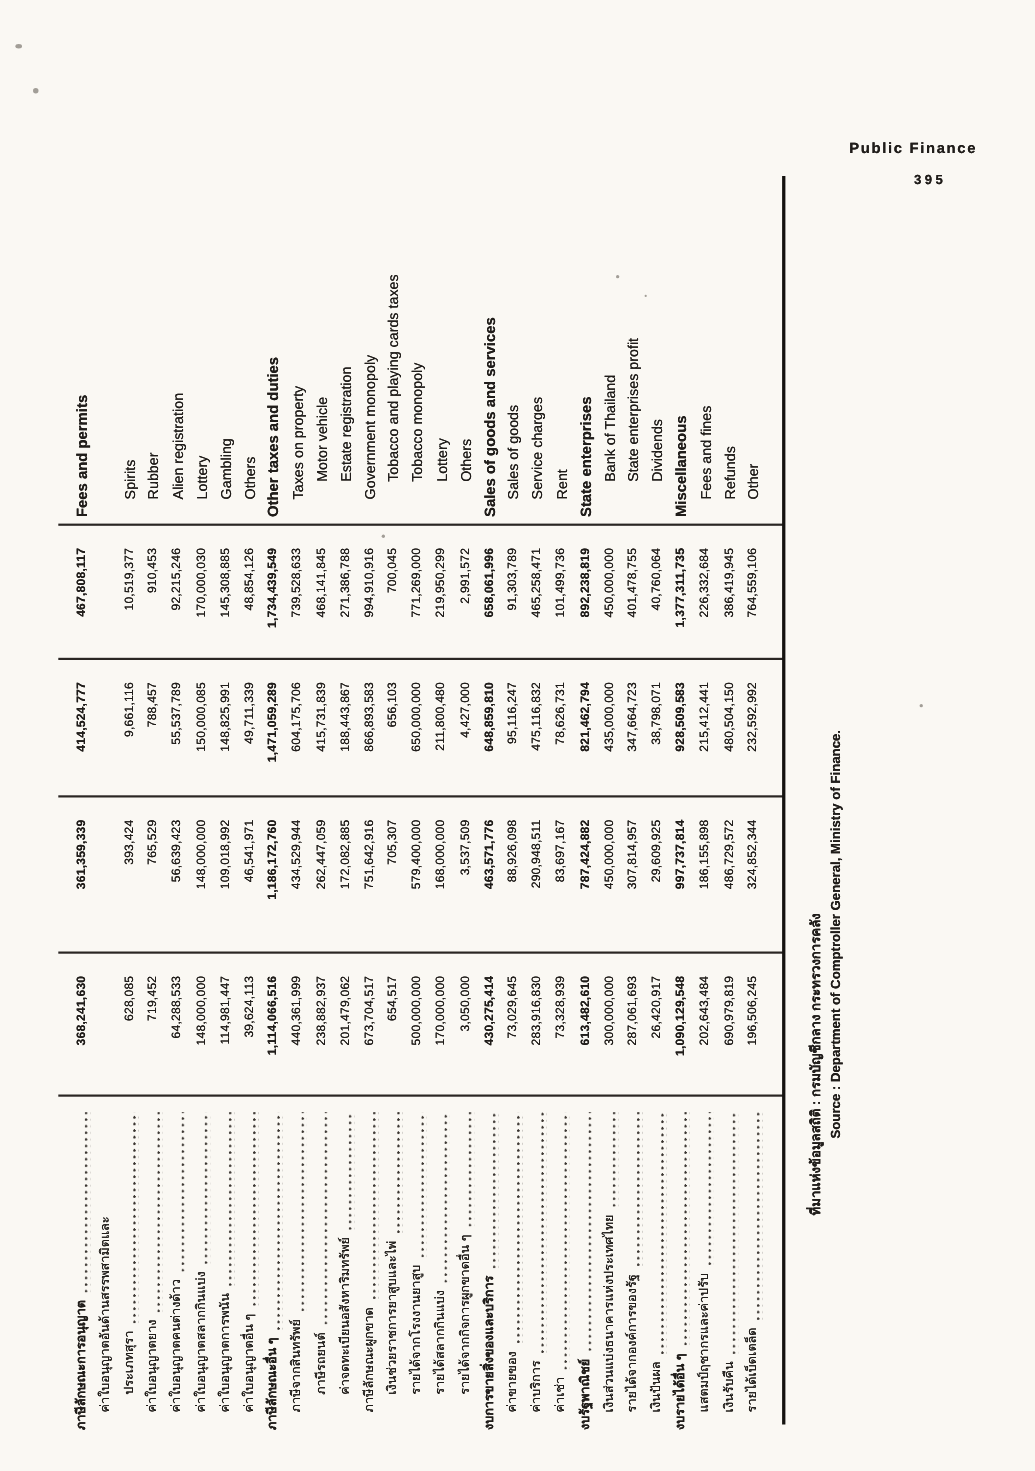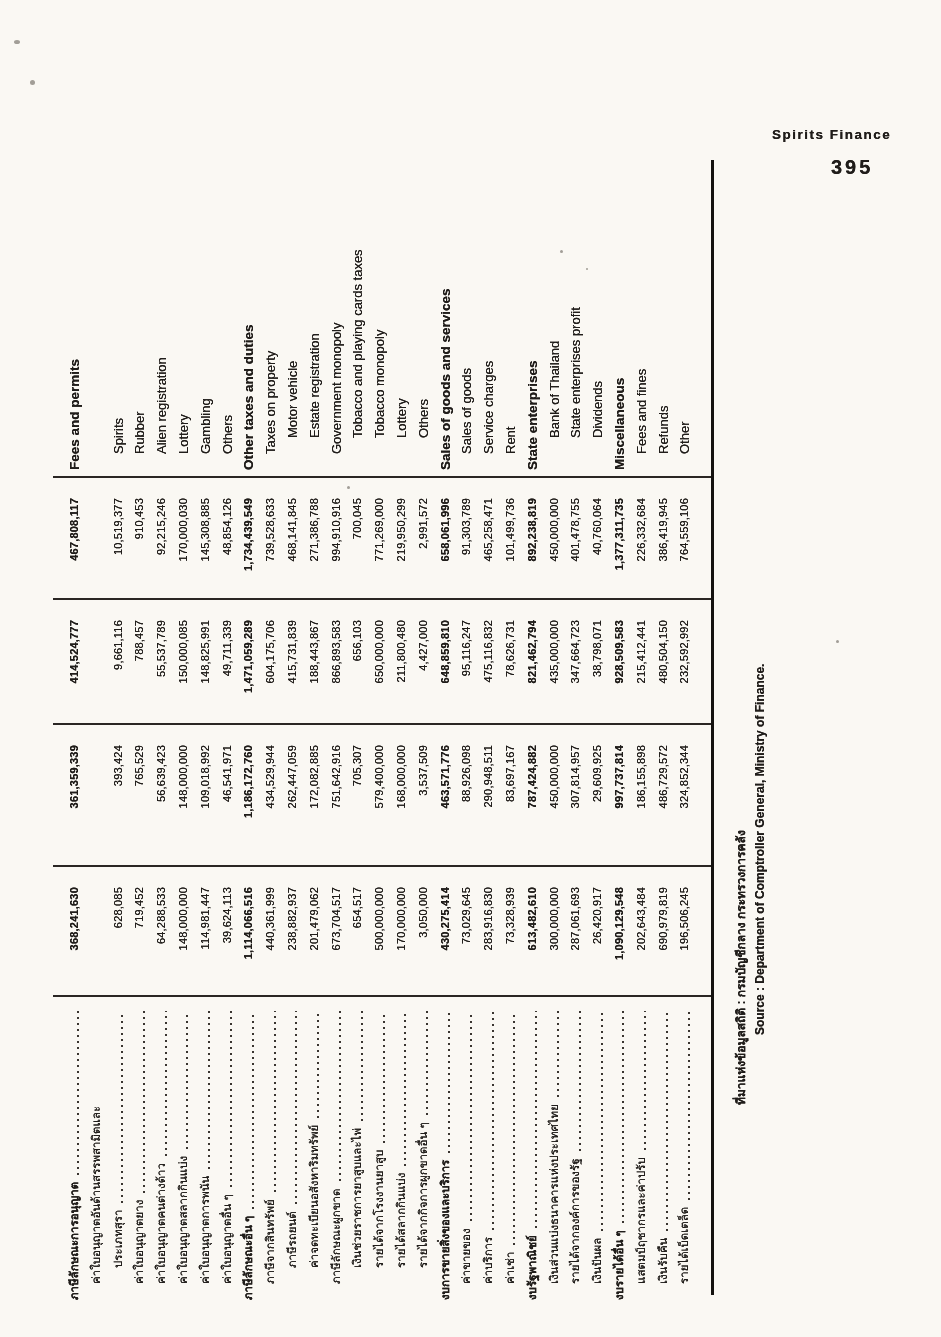--- a/index.html
+++ b/index.html
@@ -9,21 +9,21 @@
     font-family:"Liberation Sans","DejaVu Sans",sans-serif;
     color:#201d1a;
   }
   .page-header-title{
     position:absolute;left:772px;top:127px;
     font-size:13.5px;font-weight:700;letter-spacing:1.5px;
     text-shadow:0 0 .4px currentColor;
   }
   .page-number{
     position:absolute;left:831px;top:156px;
-    font-size:20px;font-weight:700;letter-spacing:3px;
+    font-size:12px;font-weight:700;letter-spacing:3px;
     text-shadow:0 0 .4px currentColor;
   }
   
   #rotated-table{
     position:absolute;left:53px;top:1300px;width:1180px;height:740px;
     transform:rotate(-90deg);transform-origin:0 0;
   }
   .vrule{position:absolute;top:0;height:660px;width:1.7px;background:#2a2623;}
   .vrule.r1{left:822px;}
   .vrule.r2{left:700px;}
@@ -65,21 +65,21 @@
   .ind1.cell-en{padding-left:24px;}
   .ind2.cell-en{padding-left:40px;}
   .source-line{position:absolute;font-size:12px;font-weight:600;white-space:nowrap;text-shadow:0 0 .3px currentColor;}
   #source-thai{left:195px;top:678px;}
   #source-en{left:265px;top:700px;}
   .speck{position:absolute;background:#5a534b;border-radius:50%;opacity:.55;}
 </style>
 </head>
 <body>
 
-<div class="page-header-title">Spirits Finance</div>
+<div class="page-header-title">Public Finance</div>
 <div class="page-number">395</div>
 
 <div class="speck" style="left:14px;top:40px;width:6px;height:4px;"></div>
 <div class="speck" style="left:30px;top:80px;width:5px;height:5px;"></div>
 <div class="speck" style="left:560px;top:250px;width:3px;height:3px;"></div>
 <div class="speck" style="left:586px;top:268px;width:2px;height:2px;"></div>
 <div class="speck" style="left:347px;top:486px;width:3px;height:3px;"></div>
 <div class="speck" style="left:836px;top:640px;width:3px;height:3px;"></div>
 
 <div id="rotated-table">

